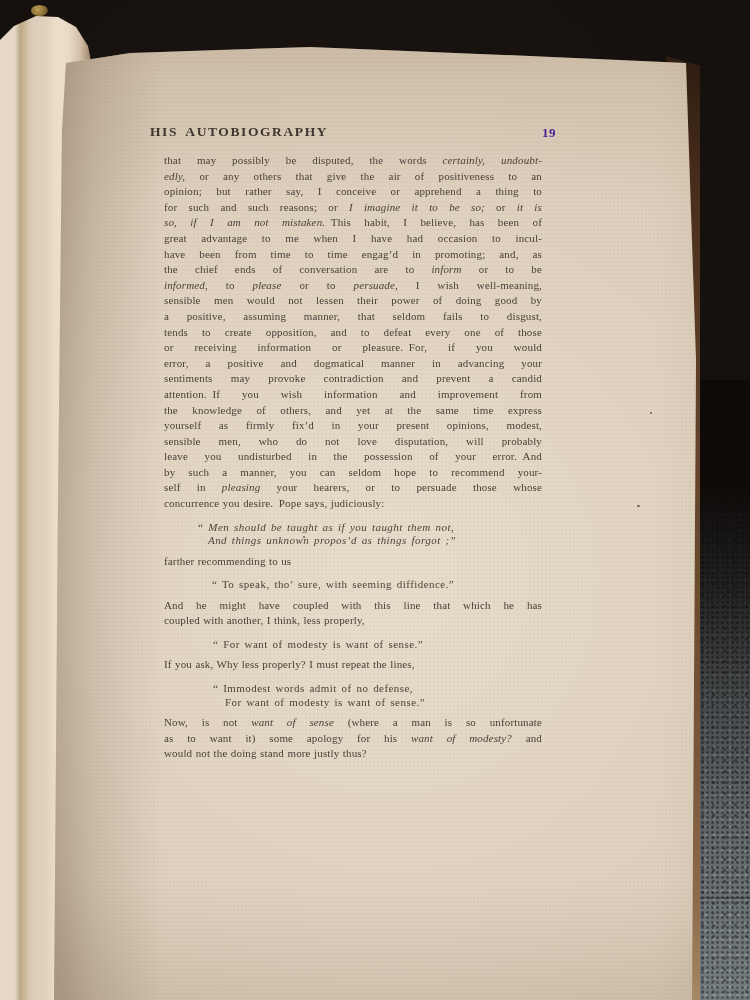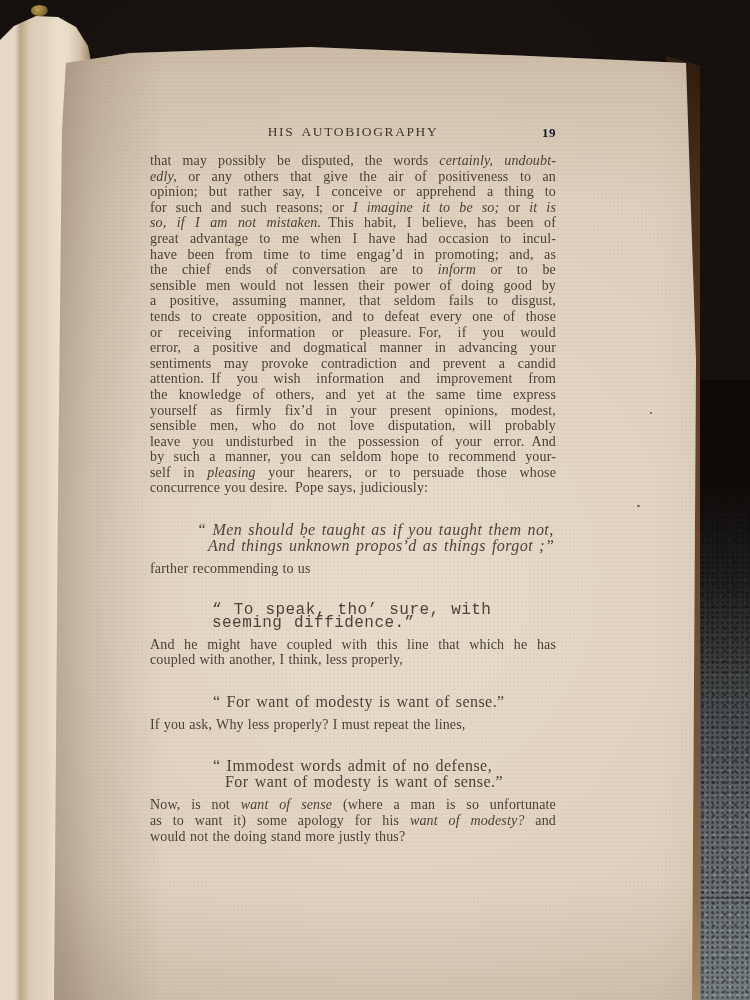--- a/index.html
+++ b/index.html
@@ -89,30 +89,30 @@
   .s2 { left:650px; top:412px; width:2px; height:2px; }
   .s3 { left:637px; top:505px; width:3px; height:2px; }
 
   
   .content {
     position:absolute; left:150px; top:124px; width:406px;
     color:#4a413a;
   }
   .pg-header { position:relative; height:17px; margin-bottom:12px; }
   .pg-title {
-    position:absolute; left:0; right:0; text-align:center;
-    font-weight:normal; font-size:13.5px; letter-spacing:1.6px; color:#3e362f;
+    position:absolute; left:0; right:0; text-align:left;
+    font-weight:bold; font-size:13.5px; letter-spacing:1.6px; color:#3e362f;
     word-spacing:3px;
   }
-  .pg-num { position:absolute; right:0; top:1px; font-weight:bold; font-size:13px; letter-spacing:.5px; color:#0f172a; }
+  .pg-num { position:absolute; right:0; top:1px; font-weight:bold; font-size:13px; letter-spacing:.5px; color:#4c1d95; }
 
   .pg-body .block { position:relative; }
-  .para { font-size:14px; line-height:15.6px; letter-spacing:.15px; word-spacing:.5px; margin:6px 0 0; }
+  .para { font-size:11px; line-height:15.6px; letter-spacing:.15px; word-spacing:.5px; margin:6px 14px 0; }
   .para:first-child { margin-top:0; }
-  .quote { font-size:16px; line-height:13.5px; letter-spacing:.45px; word-spacing:1.6px; color:#4c433c; margin:27px 0 6px; }
+  .quote { font-size:11px; line-height:13.5px; letter-spacing:.45px; word-spacing:1.6px; color:#4c433c; margin:9px 0 6px; }
   .line { min-height:1em; }
   .line.jl { text-align:justify; text-align-last:justify; }
   .i { font-style:italic; }
   .r { font-style:normal; }
 </style>
 </head>
 <body>
 
 <div class="stage">
   <div class="bg"></div>
@@ -134,20 +134,21 @@
       <div class="pg-body">
           <div class="block para">
             <div class="line jl"><span class="r">that may possibly be disputed, the words </span><span class="i">certainly, undoubt-</span></div>
             <div class="line jl"><span class="i">edly,</span><span class="r"> or any others that give the air of positiveness to an</span></div>
             <div class="line jl"><span class="r">opinion; but rather say, I conceive or apprehend a thing to</span></div>
             <div class="line jl"><span class="r">for such and such reasons; or </span><span class="i">I imagine it to be so;</span><span class="r"> or </span><span class="i">it is</span></div>
             <div class="line jl"><span class="i">so, if I am not mistaken.</span><span class="r"> This habit, I believe, has been of</span></div>
             <div class="line jl"><span class="r">great advantage to me when I have had occasion to incul-</span></div>
             <div class="line jl"><span class="r">have been from time to time engag’d in promoting; and, as</span></div>
             <div class="line jl"><span class="r">the chief ends of conversation are to </span><span class="i">inform</span><span class="r"> or to be</span></div>
+            <div class="line jl"><span class="i">informed,</span><span class="r"> to </span><span class="i">please</span><span class="r"> or to </span><span class="i">persuade</span><span class="r">, I wish well-meaning,</span></div>
             <div class="line jl"><span class="r">sensible men would not lessen their power of doing good by</span></div>
             <div class="line jl"><span class="r">a positive, assuming manner, that seldom fails to disgust,</span></div>
             <div class="line jl"><span class="r">tends to create opposition, and to defeat every one of those</span></div>
             <div class="line jl"><span class="r">or receiving information or pleasure. For, if you would</span></div>
             <div class="line jl"><span class="r">error, a positive and dogmatical manner in advancing your</span></div>
             <div class="line jl"><span class="r">sentiments may provoke contradiction and prevent a candid</span></div>
             <div class="line jl"><span class="r">attention. If you wish information and improvement from</span></div>
             <div class="line jl"><span class="r">the knowledge of others, and yet at the same time express</span></div>
             <div class="line jl"><span class="r">yourself as firmly fix’d in your present opinions, modest,</span></div>
             <div class="line jl"><span class="r">sensible men, who do not love disputation, will probably</span></div>
@@ -157,21 +158,21 @@
             <div class="line"><span class="r">concurrence you desire. Pope says, judiciously:</span></div>
           </div>
           <div class="block quote">
             <div class="line" style="margin-left: 47px;"><span class="i">“ Men should be taught as if you taught them not,</span></div>
             <div class="line" style="margin-left: 58px;"><span class="i">And things unknown propos’d as things forgot ;”</span></div>
           </div>
           <div class="block para">
             <div class="line"><span class="r">farther recommending to us</span></div>
           </div>
           <div class="block quote">
-            <div class="line" style="margin-left: 62px; font-family: Liberation Mono, monospace;"><span class="r">“ To speak, tho’ sure, with seeming diffidence.”</span></div>
+            <div class="line" style="margin-left: 62px;"><span class="r">“ To speak, tho’ sure, with seeming diffidence.”</span></div>
           </div>
           <div class="block para">
             <div class="line jl"><span class="r">And he might have coupled with this line that which he has</span></div>
             <div class="line"><span class="r">coupled with another, I think, less properly,</span></div>
           </div>
           <div class="block quote">
             <div class="line" style="margin-left: 63px;"><span class="r">“ For want of modesty is want of sense.”</span></div>
           </div>
           <div class="block para">
             <div class="line"><span class="r">If you ask, Why less properly? I must repeat the lines,</span></div>

